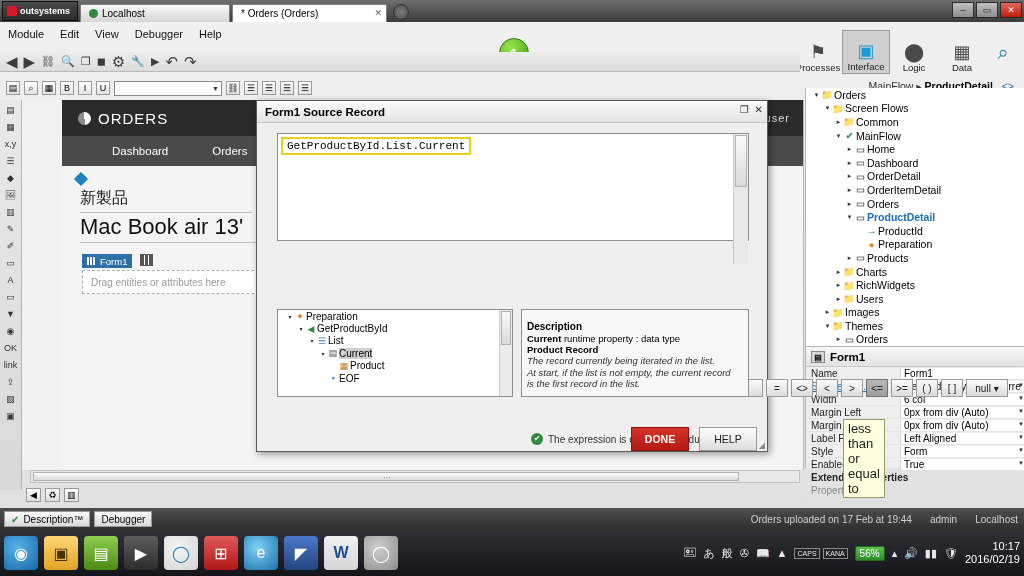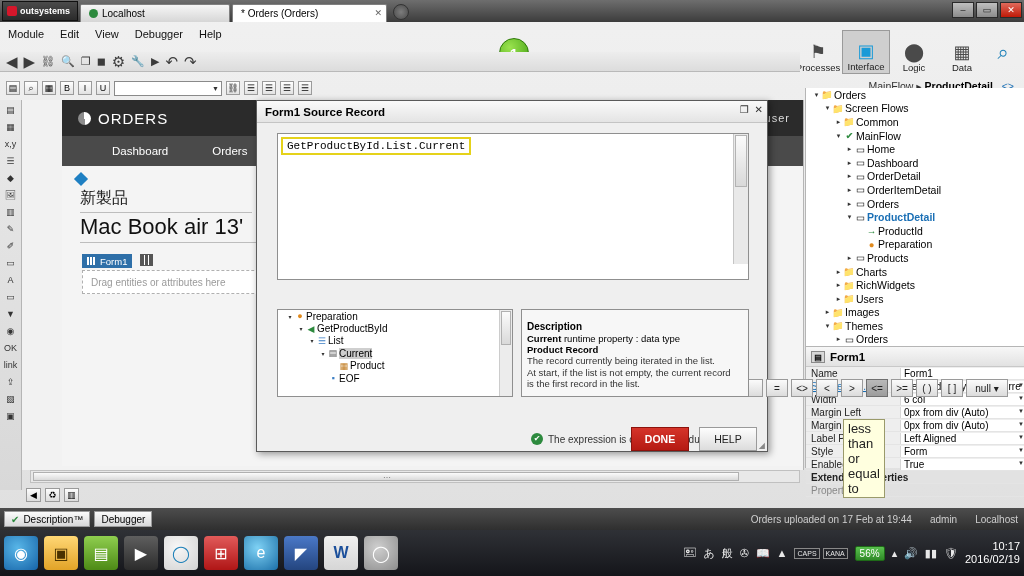--- a/index.html
+++ b/index.html
@@ -254,21 +254,21 @@
     background:#efefef; border:1px solid #5a5a5a;
     box-shadow:2px 2px 7px rgba(0,0,0,.4);
   }
   .modal .mhdr {
     height:22px; background:linear-gradient(#fafafa,#e4e4e4);
     border-bottom:1px solid #c4c4c4;
     display:flex; align-items:center; padding-left:8px; font-size:11.5px; font-weight:bold;
   }
   .modal .mbtns { position:absolute; right:4px; top:3px; display:flex; gap:6px; font-size:10px; color:#333; }
   .exprwrap {
-    position:absolute; left:20px; top:32px; width:472px; height:147px;
+    position:absolute; left:20px; top:32px; width:472px; height:108px;
     background:#fff; border:1px solid #8f8f8f;
   }
   .exprtext {
     position:absolute; left:3px; top:3px;
     border:2px solid #e5d21a; background:#fff;
     font-family:"Liberation Mono", monospace; font-size:11px;
     padding:1px 4px;
   }
   .vscroll {
     position:absolute; right:0; top:0; width:15px; height:130px; background:#e9e9e9; border-left:1px solid #c5c5c5;
@@ -297,21 +297,21 @@
   .tp-row .ar { width:8px; font-size:6px; text-align:center; color:#333; }
   .tp-row .ic { width:12px; text-align:center; font-size:9px; }
   .tp-row.sel .lb { background:#cfcfcf; }
 
   .descpanel {
     position:absolute; left:264px; top:208px; width:228px; height:88px;
     background:#f7f7f7; border:1px solid #8f8f8f; font-size:9.5px; padding:11px 5px;
   }
   .descpanel .dh { font-weight:bold; font-size:10px; margin-bottom:1px; }
   .descpanel .b { font-weight:bold; }
-  .descpanel .it { color:#333; line-height:11.5px; }
+  .descpanel .it { font-style:italic; color:#333; line-height:11.5px; }
 
   .tooltip {
     position:absolute; left:586px; top:318px;
     background:#ffffdf; border:1px solid #9a9a6a; font-size:13px;
     padding:1px 4px; color:#222; z-index:40;
   }
   .okline {
     position:absolute; left:274px; top:332px; display:flex; align-items:center; gap:5px; font-size:10px; color:#333;
   }
   .okline .chk { width:12px;height:12px;border-radius:50%;background:#2d8a3e;color:#fff;font-size:8px;text-align:center;line-height:12px; }

